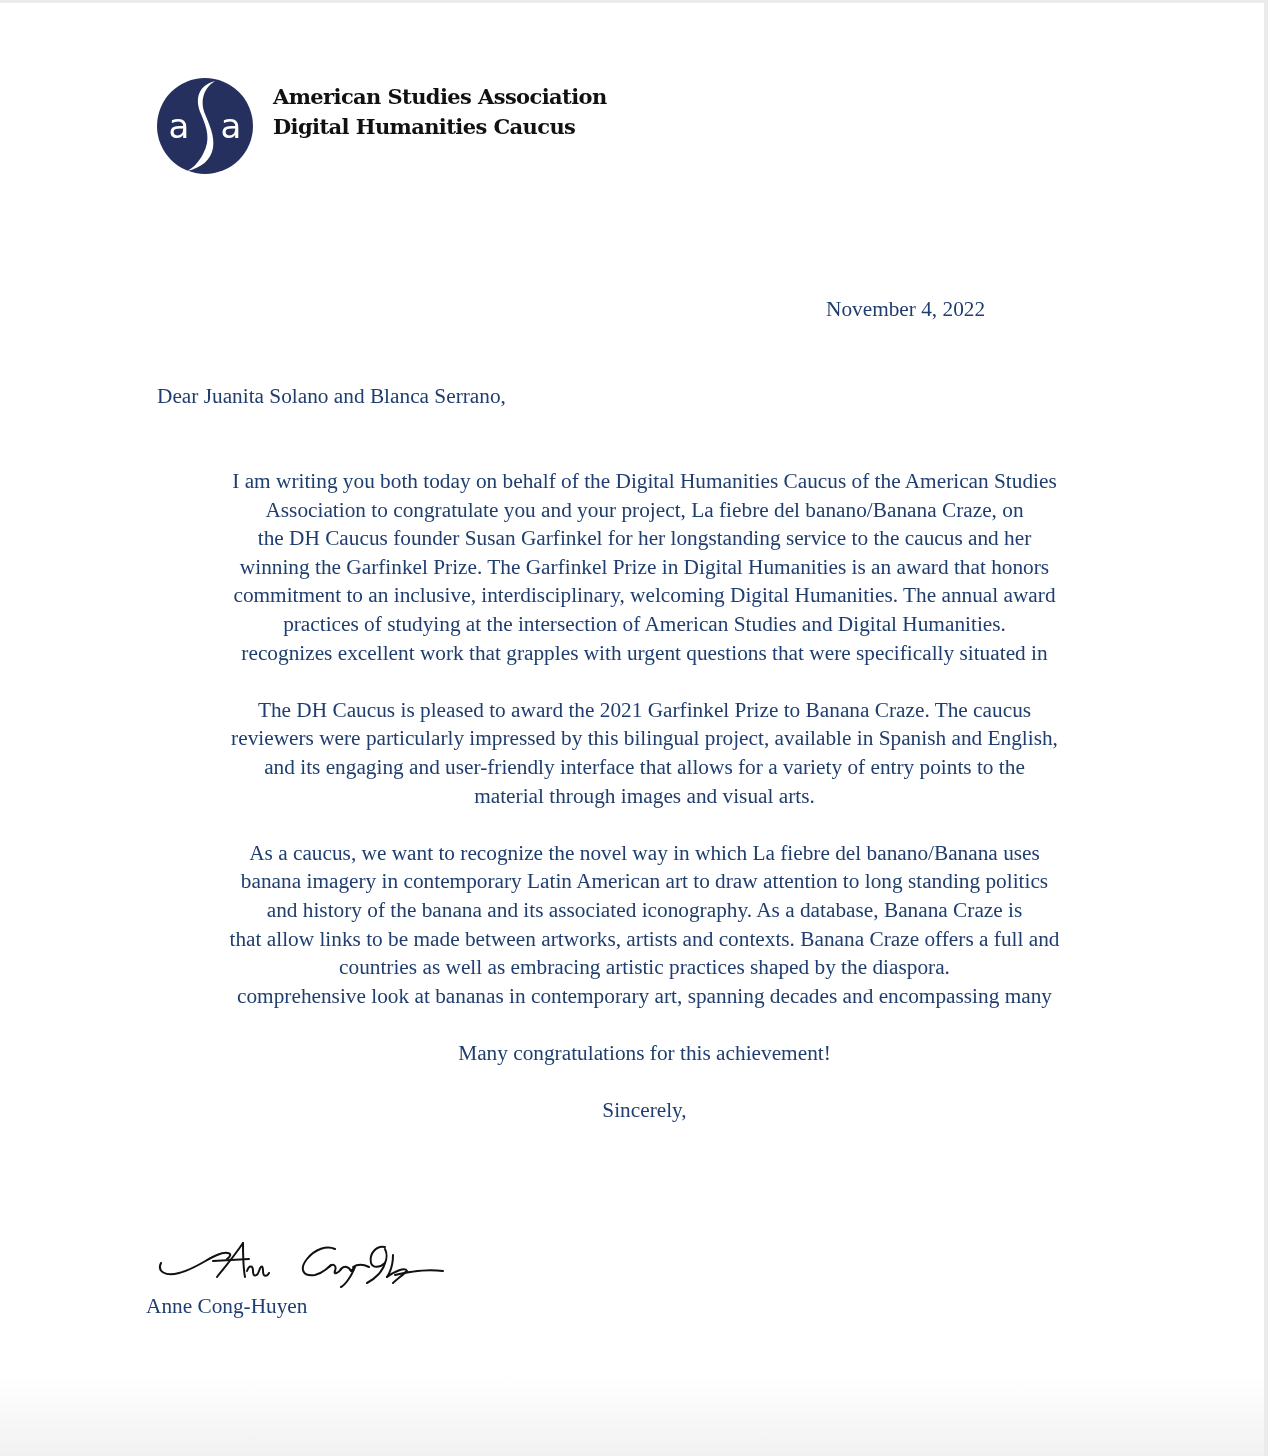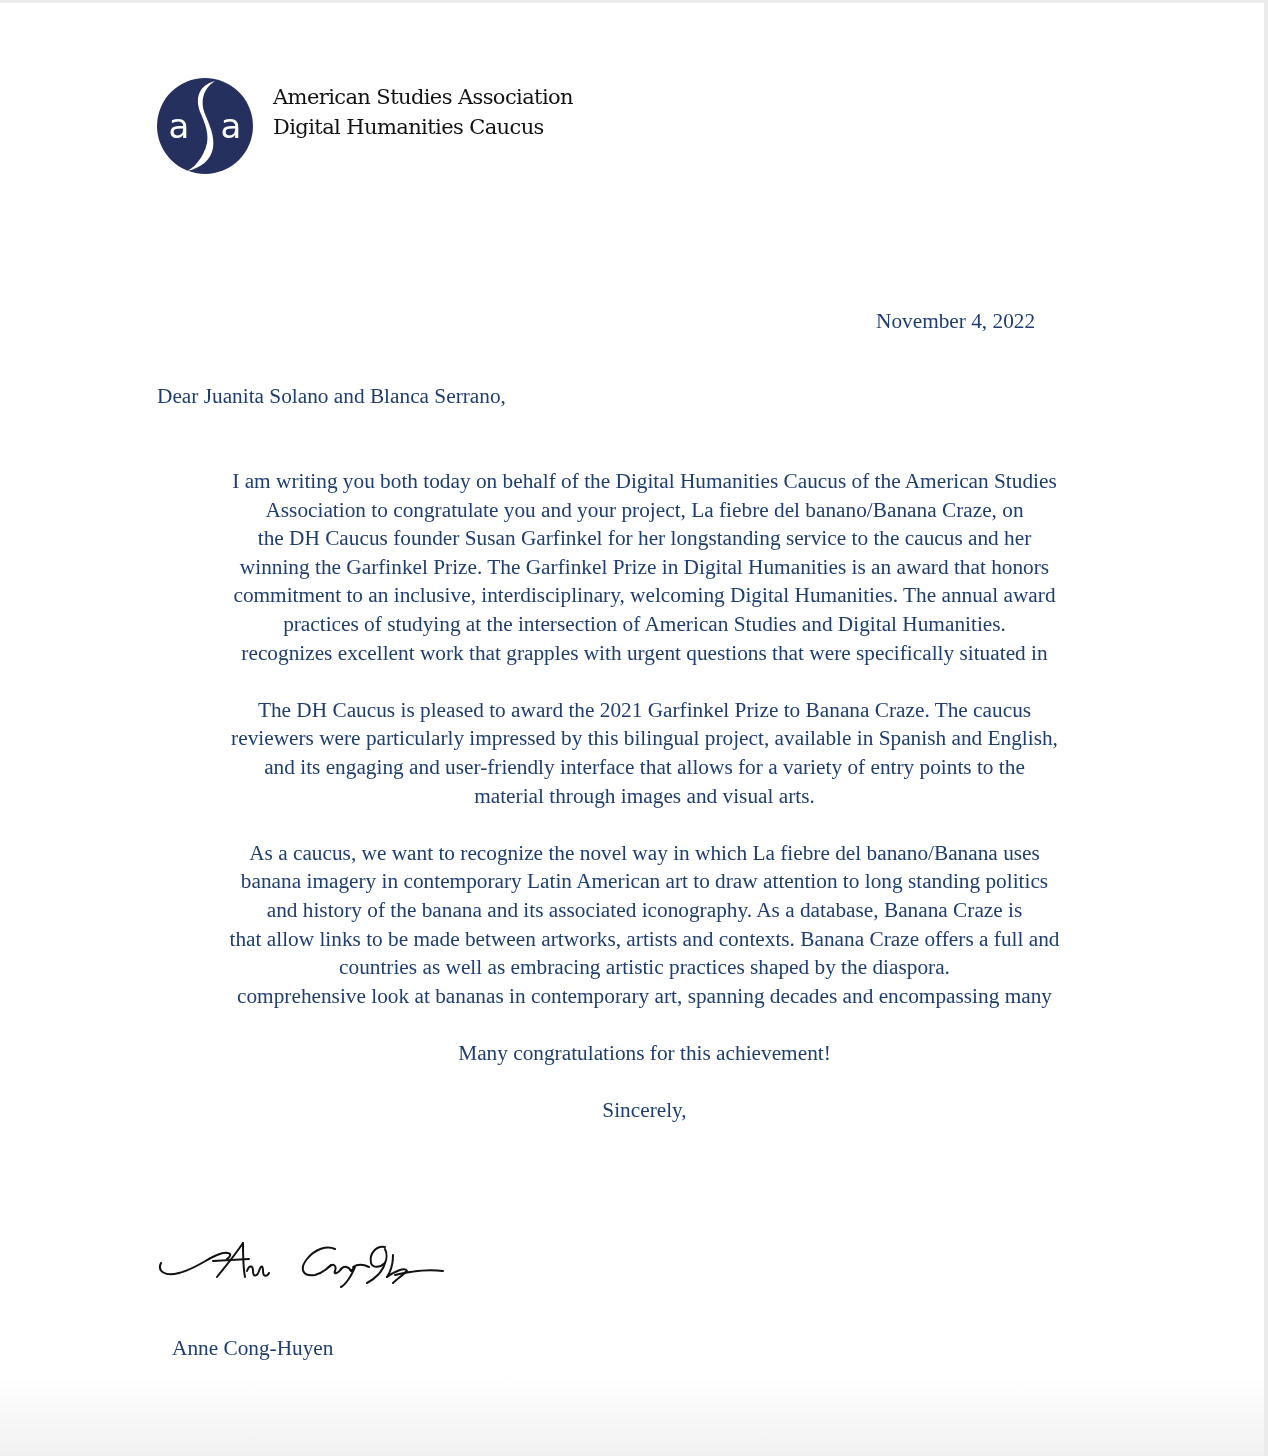--- a/index.html
+++ b/index.html
@@ -31,33 +31,32 @@
     .org {
       position: absolute;
       left: 273px;
       top: 79px;
       font-family: "DejaVu Serif", serif;
       font-size: 21px;
       line-height: 30px;
       color: #111111;
       letter-spacing: -0.6px;
     }
-    .org div { white-space: nowrap; }
+    .org div { white-space: nowrap; font-weight: bold; }
     .letter {
       font-family: "Liberation Serif", serif;
       color: #1f3e6f;
       font-size: 21.3px;
       line-height: 28.6px;
     }
     .date {
       position: absolute;
-      left: 876px;
+      left: 826px;
       top: 292px;
       white-space: nowrap;
-      margin-top: 12px;
     }
     .salutation {
       position: absolute;
       left: 157px;
       top: 379px;
       white-space: nowrap;
     }
     .body-text {
       position: absolute;
       left: 157px;
@@ -71,23 +70,22 @@
     .body-text .line { display: block; white-space: nowrap; }
     .signature {
       position: absolute;
       left: 155px;
       top: 1234px;
       width: 300px;
       height: 52px;
     }
     .signer {
       position: absolute;
-      left: 172px;
+      left: 146px;
       top: 1289px;
-      margin-top: 42px;
     }
     .signer div { white-space: nowrap; }
   </style>
 </head>
 <body>
 
 <div class="page">
 
   <svg class="logo" viewBox="0 0 96 96">
     <circle cx="48" cy="48" r="48" fill="#25305e"></circle>

